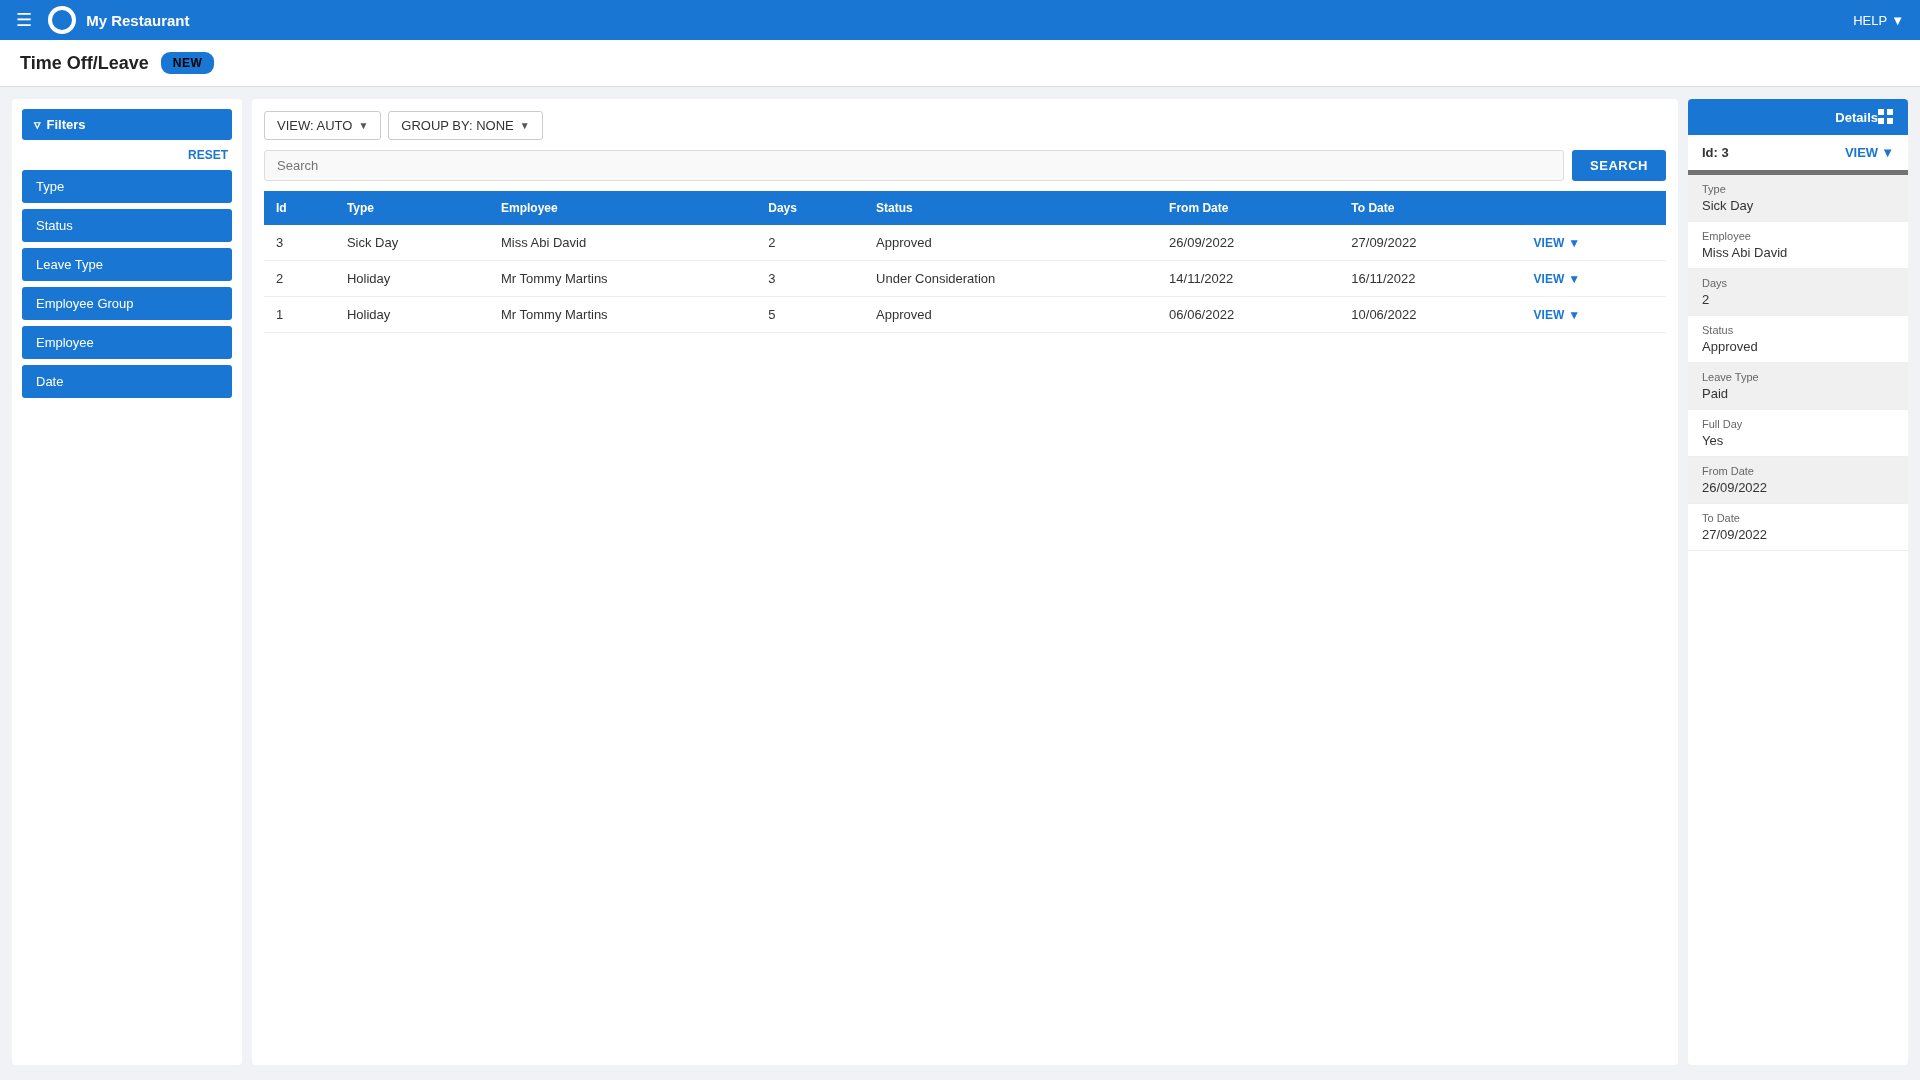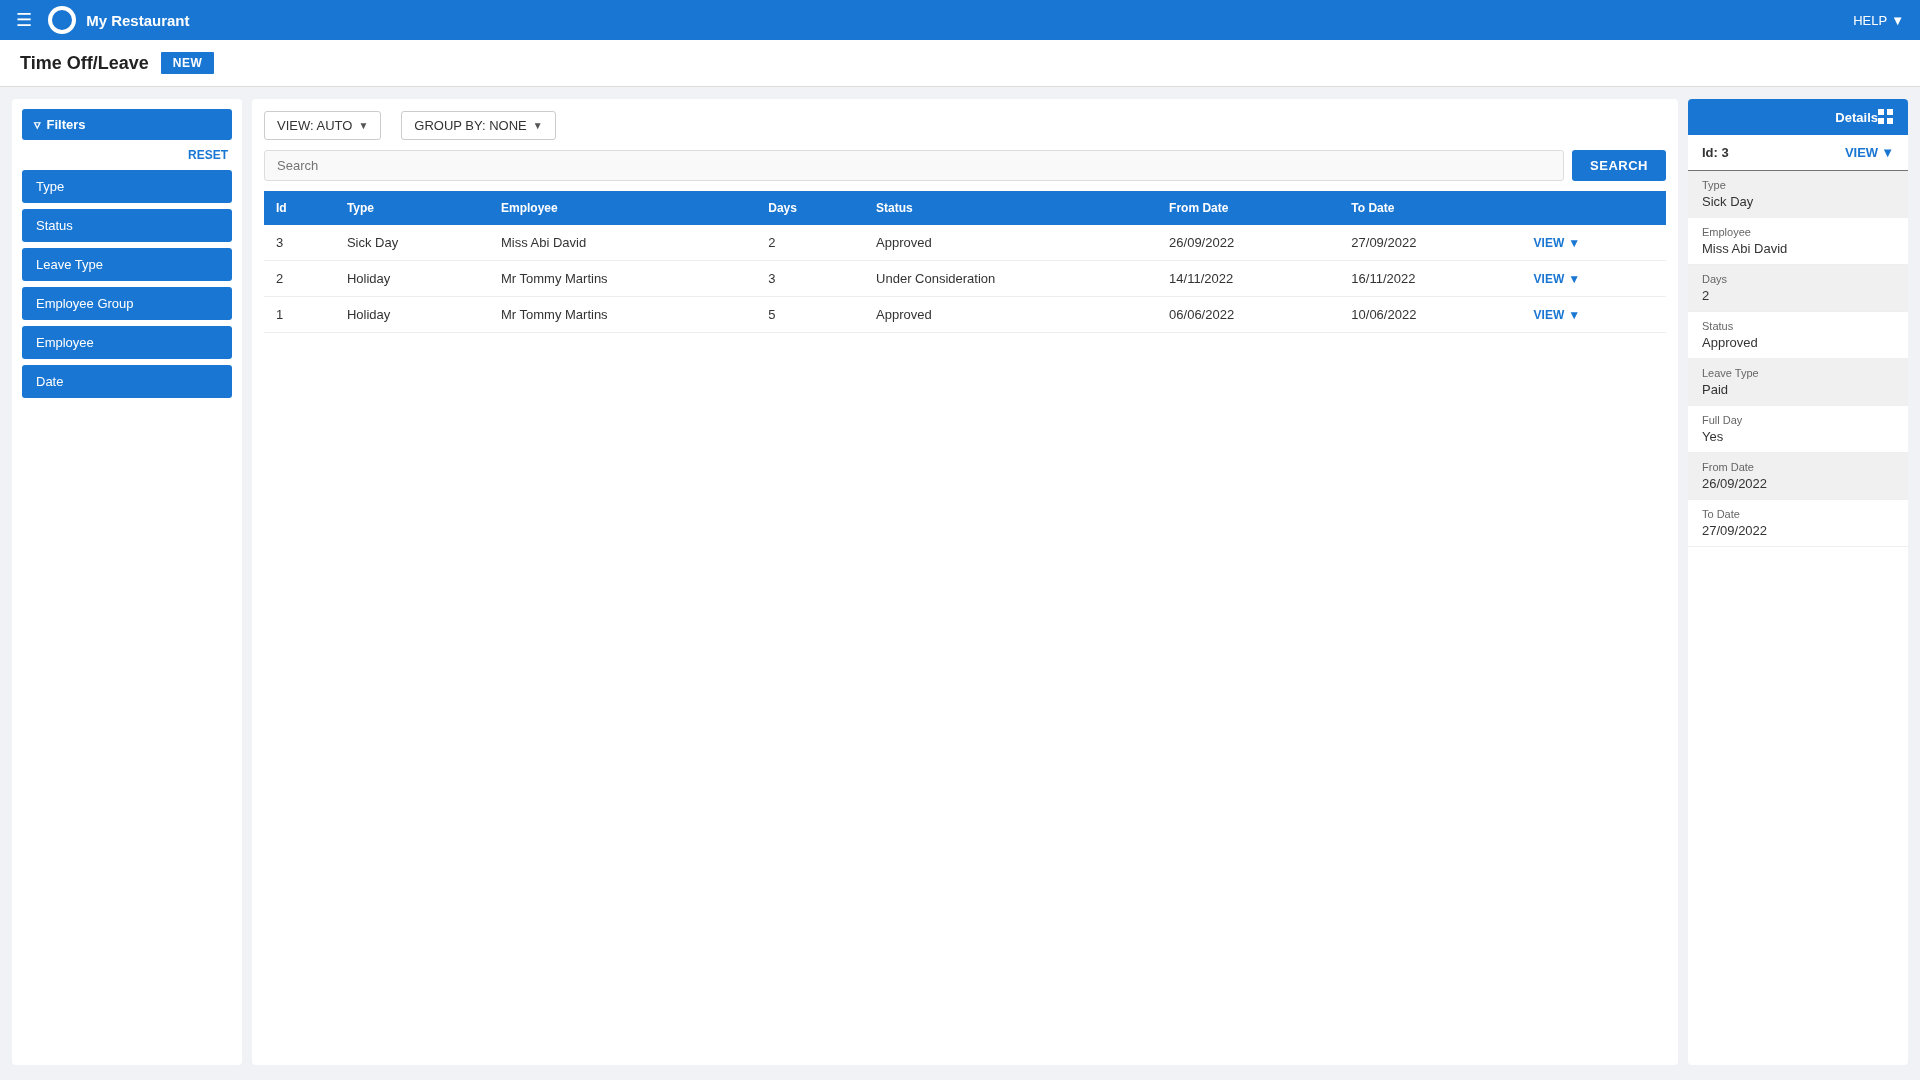--- a/index.html
+++ b/index.html
@@ -36,24 +36,24 @@
       background: white;
       padding: 12px 20px;
       display: flex;
       align-items: center;
       gap: 12px;
       border-bottom: 1px solid #ddd;
     }
     .page-title { font-size: 18px; font-weight: bold; color: #222; }
     .new-btn {
       background: #1976d2;
-      color: #ffffff;
+      color: #000000;
       border: none;
       padding: 4px 12px;
-      border-radius: 1px;
+      border-radius: 9px;
       font-size: 12px;
       font-weight: bold;
       cursor: pointer;
       letter-spacing: 0.5px;
     }
 
     
     .main-layout {
       display: flex;
       height: calc(1080px - 40px - 50px);
@@ -108,21 +108,21 @@
       flex: 1;
       background: white;
       border-radius: 4px;
       padding: 12px;
       display: flex;
       flex-direction: column;
       gap: 10px;
     }
 
     
-    .toolbar { display: flex; gap: 20px; align-items: center; }
+    .toolbar { display: flex; gap: 7px; align-items: center; }
     .toolbar-btn {
       background: white;
       border: 1px solid #ccc;
       padding: 6px 12px;
       border-radius: 3px;
       cursor: pointer;
       display: flex;
       align-items: center;
       gap: 6px;
       font-size: 12px;
@@ -220,21 +220,21 @@
       background: white;
       display: block;
       width: 6px; height: 6px;
     }
 
     .details-id-row {
       display: flex;
       align-items: center;
       justify-content: space-between;
       padding: 10px 14px;
-      border-bottom: 1px solid #737373;
+      border-bottom: 5px solid #737373;
     }
     .details-id { font-weight: bold; color: #333; font-size: 13px; }
     .details-view-btn { color: #1976d2; font-weight: bold; font-size: 12px; cursor: pointer; display: flex; align-items: center; gap: 3px; }
 
     .detail-field {
       padding: 8px 14px;
       border-bottom: 1px solid #eee;
     }
     .detail-label { font-size: 11px; color: #666; margin-bottom: 3px; }
     .detail-value { font-size: 13px; color: #333; font-weight: 500; }

